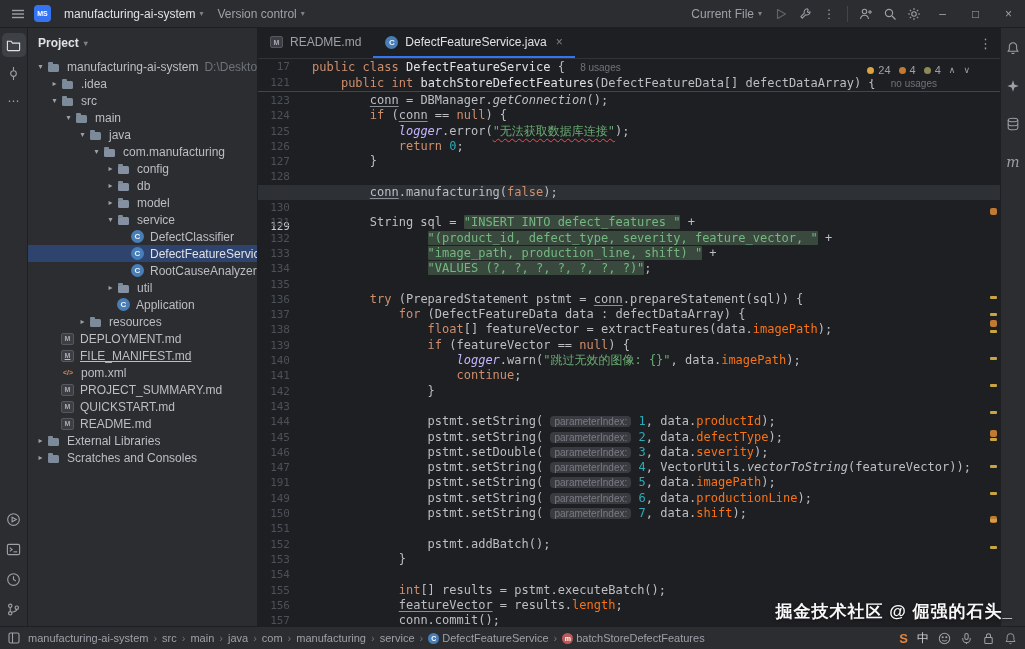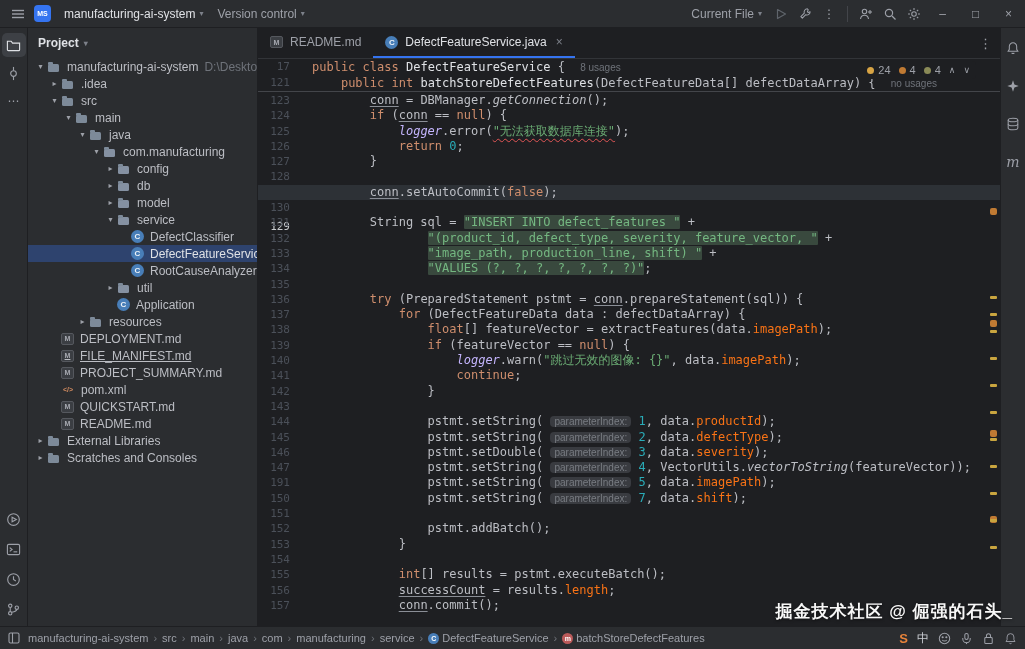--- a/index.html
+++ b/index.html
@@ -310,27 +310,27 @@
           <span class="fico f-md">M</span>
           <span class="tlabel">DEPLOYMENT.md</span>
         </div>
         <div class="tree-row" style="padding-left: 20px; text-decoration: underline;">
           <span class="chev"></span>
           <span class="fico f-md">M</span>
           <span class="tlabel">FILE_MANIFEST.md</span>
         </div>
         <div class="tree-row" style="padding-left: 20px;">
           <span class="chev"></span>
+          <span class="fico f-xml">&lt;/&gt;</span>
+          <span class="tlabel">pom.xml</span>
+        </div>
+        <div class="tree-row" style="padding-left: 20px;">
+          <span class="chev"></span>
           <span class="fico f-md">M</span>
           <span class="tlabel">PROJECT_SUMMARY.md</span>
-        </div>
-        <div class="tree-row" style="padding-left: 20px;">
-          <span class="chev"></span>
-          <span class="fico f-xml">&lt;/&gt;</span>
-          <span class="tlabel">pom.xml</span>
         </div>
         <div class="tree-row" style="padding-left: 20px;">
           <span class="chev"></span>
           <span class="fico f-md">M</span>
           <span class="tlabel">QUICKSTART.md</span>
         </div>
         <div class="tree-row" style="padding-left: 20px;">
           <span class="chev"></span>
           <span class="fico f-md">M</span>
           <span class="tlabel">README.md</span>
@@ -402,21 +402,21 @@
         <div class="code-line">
           <span class="ln">127</span>
           <span class="ct"><span class="tk-p">        }</span></span>
         </div>
         <div class="code-line">
           <span class="ln">128</span>
           <span class="ct"></span>
         </div>
         <div class="code-line current">
           <span class="ln">129</span>
-          <span class="ct"><span class="tk-p">        </span><span class="tk-u">conn</span><span class="tk-p">.setAutoCommit(</span><span class="tk-k">false</span><span class="tk-p">);</span></span>
+          <span class="ct"><span class="tk-p">        </span><span class="tk-u">conn</span><span class="tk-p">.manufacturing(</span><span class="tk-k">false</span><span class="tk-p">);</span></span>
         </div>
         <div class="code-line">
           <span class="ln">130</span>
           <span class="ct"></span>
         </div>
         <div class="code-line">
           <span class="ln">131</span>
           <span class="ct"><span class="tk-p">        String sql = </span><span class="tk-sh">"INSERT INTO defect_features "</span><span class="tk-p"> +</span></span>
         </div>
         <div class="code-line">
@@ -481,20 +481,24 @@
         </div>
         <div class="code-line">
           <span class="ln">147</span>
           <span class="ct"><span class="tk-p">                pstmt.setString( </span><span class="tk-h">parameterIndex:</span><span class="tk-p"> </span><span class="tk-n">4</span><span class="tk-p">, VectorUtils.</span><span class="tk-it">vectorToString</span><span class="tk-p">(featureVector));</span></span>
         </div>
         <div class="code-line">
           <span class="ln">191</span>
           <span class="ct"><span class="tk-p">                pstmt.setString( </span><span class="tk-h">parameterIndex:</span><span class="tk-p"> </span><span class="tk-n">5</span><span class="tk-p">, data.</span><span class="tk-f">imagePath</span><span class="tk-p">);</span></span>
         </div>
         <div class="code-line">
+          <span class="ln">149</span>
+          <span class="ct"><span class="tk-p">                pstmt.setString( </span><span class="tk-h">parameterIndex:</span><span class="tk-p"> </span><span class="tk-n">6</span><span class="tk-p">, data.</span><span class="tk-f">productionLine</span><span class="tk-p">);</span></span>
+        </div>
+        <div class="code-line">
           <span class="ln">150</span>
           <span class="ct"><span class="tk-p">                pstmt.setString( </span><span class="tk-h">parameterIndex:</span><span class="tk-p"> </span><span class="tk-n">7</span><span class="tk-p">, data.</span><span class="tk-f">shift</span><span class="tk-p">);</span></span>
         </div>
         <div class="code-line">
           <span class="ln">151</span>
           <span class="ct"></span>
         </div>
         <div class="code-line">
           <span class="ln">152</span>
           <span class="ct"><span class="tk-p">                pstmt.addBatch();</span></span>
@@ -506,21 +510,21 @@
         <div class="code-line">
           <span class="ln">154</span>
           <span class="ct"></span>
         </div>
         <div class="code-line">
           <span class="ln">155</span>
           <span class="ct"><span class="tk-p">            </span><span class="tk-k">int</span><span class="tk-p">[] results = pstmt.executeBatch();</span></span>
         </div>
         <div class="code-line">
           <span class="ln">156</span>
-          <span class="ct"><span class="tk-p">            </span><span class="tk-u">successCount</span><span class="tk-p"> = results.</span><span class="tk-f">length</span><span class="tk-p">;</span></span>
+          <span class="ct"><span class="tk-p">            </span><span class="tk-u">featureVector</span><span class="tk-p"> = results.</span><span class="tk-f">length</span><span class="tk-p">;</span></span>
         </div>
         <div class="code-line">
           <span class="ln">157</span>
           <span class="ct"><span class="tk-p">            </span><span class="tk-u">conn</span><span class="tk-p">.commit();</span></span>
         </div>
       </div>
     <div class="scroll-strip">
         <div class="mark block" style="top: 150px;"></div>
         <div class="mark block" style="top: 262px;"></div>
         <div class="mark block" style="top: 372px;"></div>

